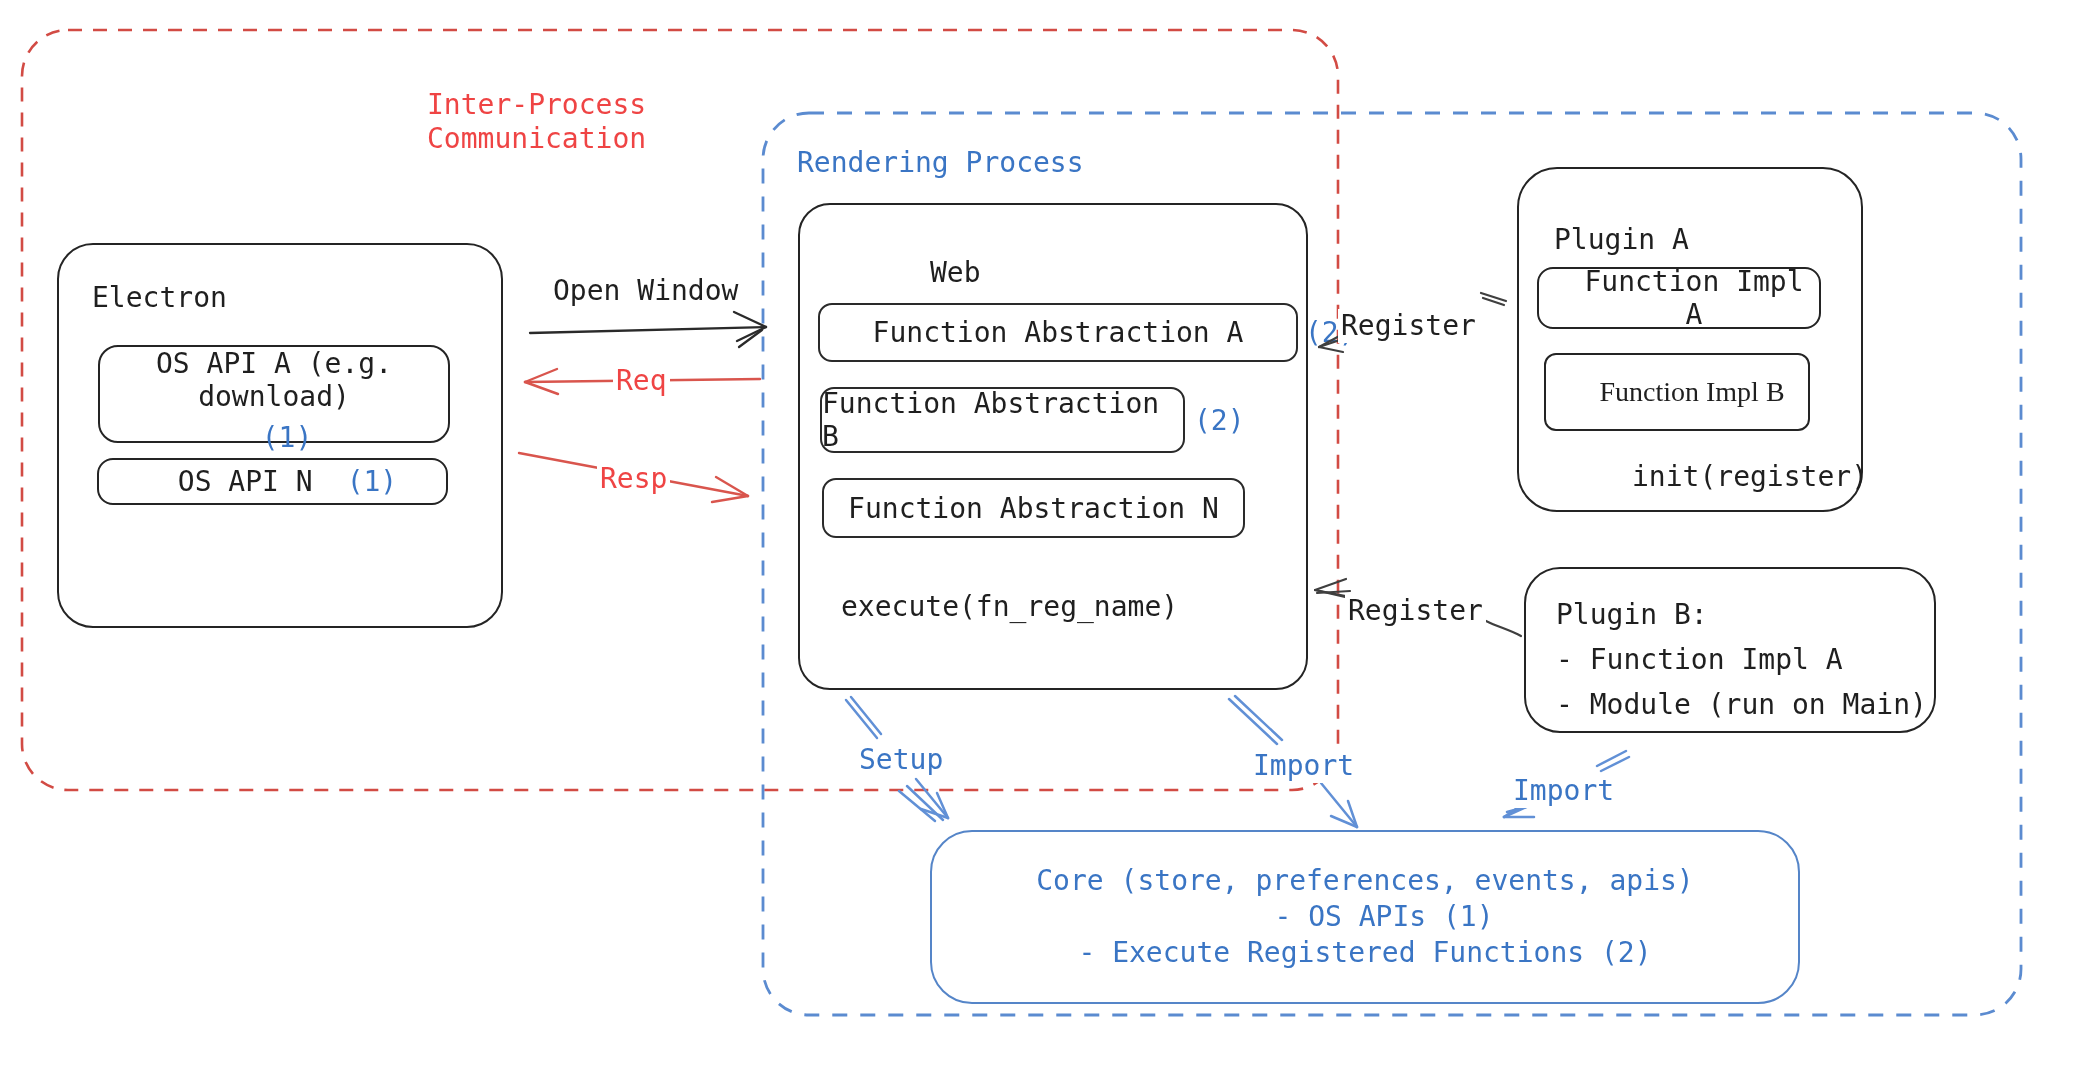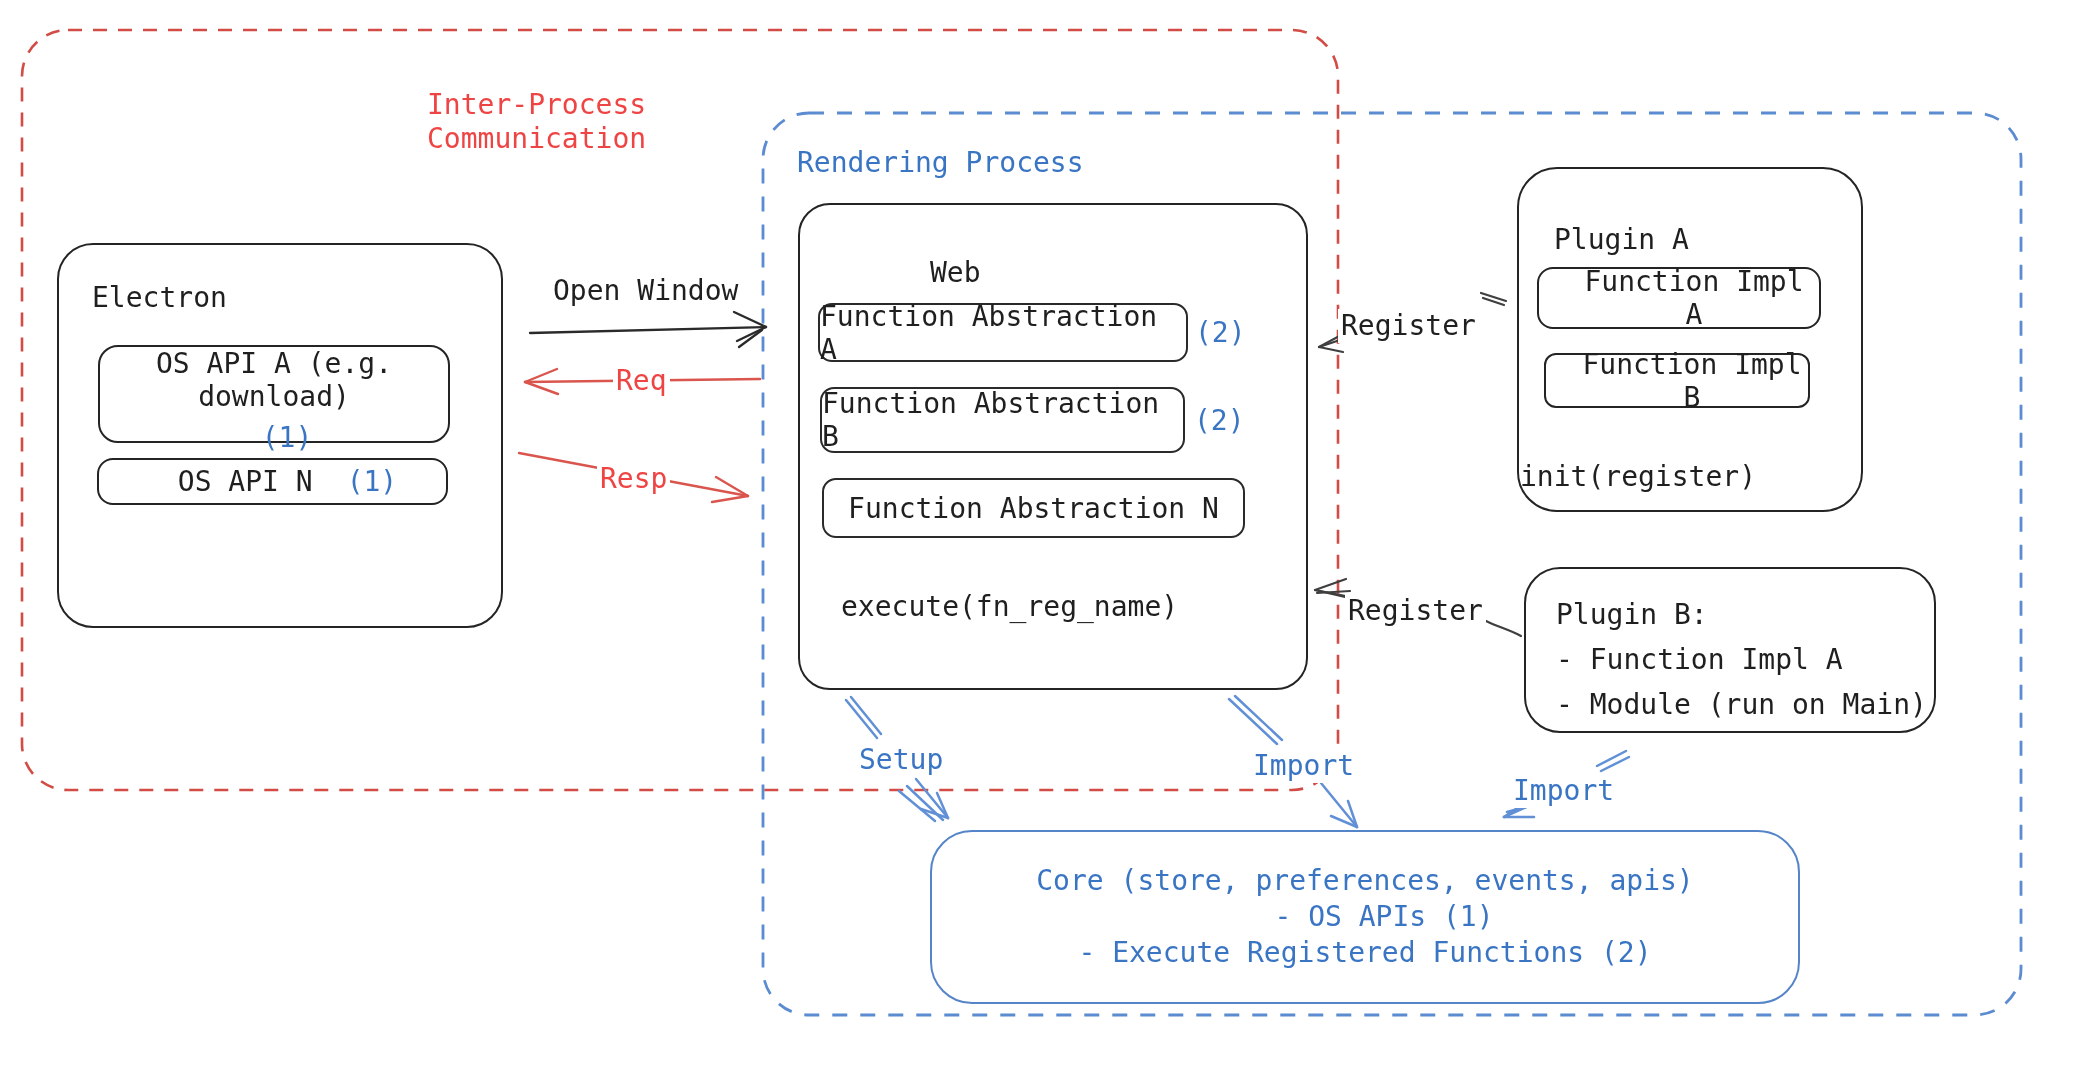--- a/index.html
+++ b/index.html
@@ -59,42 +59,42 @@
     <span class="badge" style="margin-left:26px;">(1)</span>
   </div>
   <div class="box z2 center-row" style="left:97px;top:458px;width:351px;height:47px;border-radius:16px;font-size:28px;">
     <span>OS API N</span>
     <span class="badge" style="margin-left:34px;">(1)</span>
   </div>
 
   <div class="box z2" style="left:798px;top:203px;width:510px;height:487px;border-radius:32px;"></div>
 
   <div class="fa-row z2" style="left:818px;top:303px;">
-    <div class="fa-box" style="width:370px;height:59px;">
+    <div class="fa-box" style="width:480px;height:59px;">
       <span>Function Abstraction A</span>
     </div>
     <span class="badge" style="font-size:28px;margin-left:7px;">(2)</span>
   </div>
   <div class="fa-row z2" style="left:820px;top:387px;">
     <div class="fa-box" style="width:365px;height:66px;">
       <span>Function Abstraction B</span>
     </div>
     <span class="badge" style="font-size:28px;margin-left:9px;">(2)</span>
   </div>
   <div class="fa-row z2" style="left:822px;top:478px;">
     <div class="fa-box" style="width:423px;height:60px;">
       <span>Function Abstraction N</span>
     </div>
   </div>
 
   <div class="box z2" style="left:1517px;top:167px;width:346px;height:345px;border-radius:40px;"></div>
   <div class="box z2 center-row" style="left:1537px;top:267px;width:284px;height:62px;border-radius:16px;font-size:28px;">
     <span>Function Impl A</span>
   </div>
-  <div class="box z2 center-row" style="left:1544px;top:353px;width:266px;height:55px;border-radius:12px;font-size:28px;">
+  <div class="box z2 center-row" style="left:1544px;top:353px;width:266px;height:78px;border-radius:12px;font-size:28px;font-family:Liberation Serif, serif;">
     <span>Function Impl B</span>
   </div>
 
   <div class="box z2" style="left:1524px;top:567px;width:412px;height:166px;border-radius:36px;"></div>
 
   <div class="corebox z2" style="left:930px;top:830px;width:870px;height:174px;">
     <span class="blue" style="font-size:28px;line-height:30px;">Core (store, preferences, events, apis)</span>
     <span class="blue" style="font-size:28px;line-height:30px;margin-left:38px;">- OS APIs (1)</span>
     <span class="blue" style="font-size:28px;line-height:30px;">- Execute Registered Functions (2)</span>
   </div>
@@ -168,21 +168,21 @@
 
   <div class="lbl blue z4" style="left:797px;top:146px;">Rendering Process</div>
 
   <div class="lbl z4" style="left:92px;top:281px;">Electron</div>
 
   <div class="lbl z4" style="left:930px;top:256px;">Web</div>
 
   <div class="lbl z4" style="left:841px;top:590px;">execute(fn_reg_name)</div>
 
   <div class="lbl z4" style="left:1554px;top:223px;">Plugin A</div>
-  <div class="lbl z4" style="left:1520px;top:460px;">init(register)</div>
+  <div class="lbl z4" style="left:1632px;top:460px;">init(register)</div>
 
   <div class="lbl z4" style="left:1556px;top:598px;">Plugin B:</div>
   <div class="lbl z4" style="left:1556px;top:643px;">- Function Impl A</div>
   <div class="lbl z4" style="left:1556px;top:688px;">- Module (run on Main)</div>
 
   <div class="lbl z4" style="left:553px;top:274px;">Open Window</div>
   <div class="lbl red onwhite z4" style="left:613px;top:364px;">Req</div>
   <div class="lbl red onwhite z4" style="left:597px;top:462px;">Resp</div>
 
   <div class="lbl onwhite z4" style="left:1338px;top:309px;">Register</div>

